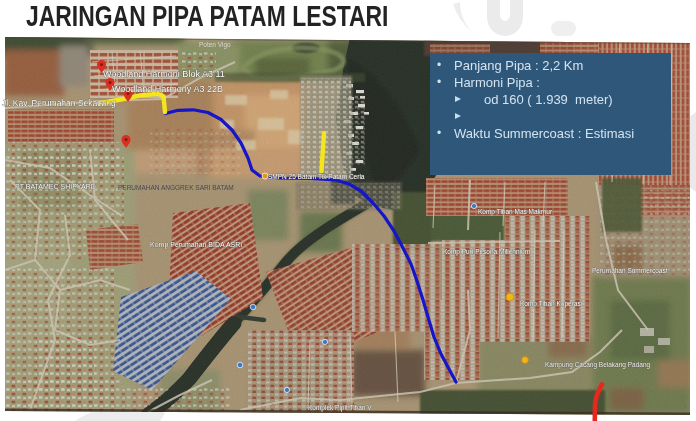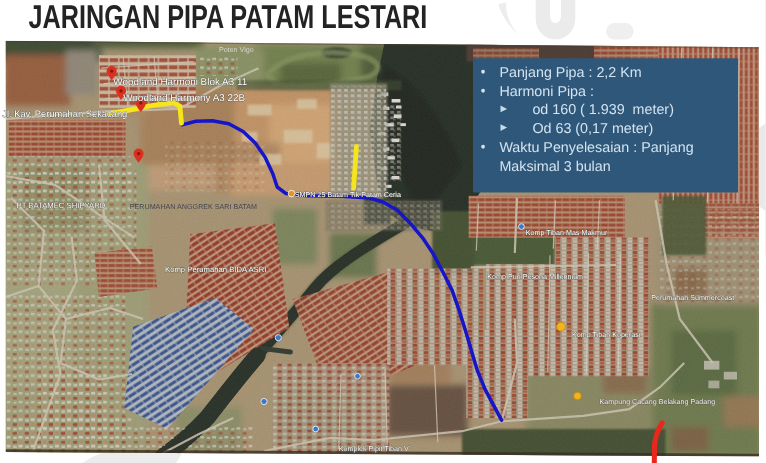--- a/index.html
+++ b/index.html
@@ -346,23 +346,19 @@
     <div class="ib-line">
         <span class="b1">•</span>
         <span class="t1">Harmoni Pipa :</span>
       </div>
     <div class="ib-line">
         <span class="arr"></span>
         <span class="t2">od 160 ( 1.939&nbsp; meter)</span>
       </div>
     <div class="ib-line">
         <span class="arr"></span>
-        <span class="t2">Od 63 (0,17 meter)</span>
       </div>
     <div class="ib-line">
         <span class="b1">•</span>
-        <span class="t1">Waktu Penyelesaian : Panjang</span>
-      </div>
-    <div class="ib-line">
-        <span class="t3">Maksimal 3 bulan</span>
+        <span class="t1">Waktu Summercoast : Estimasi</span>
       </div>
   </div>
 </div>
 
 </body></html>

